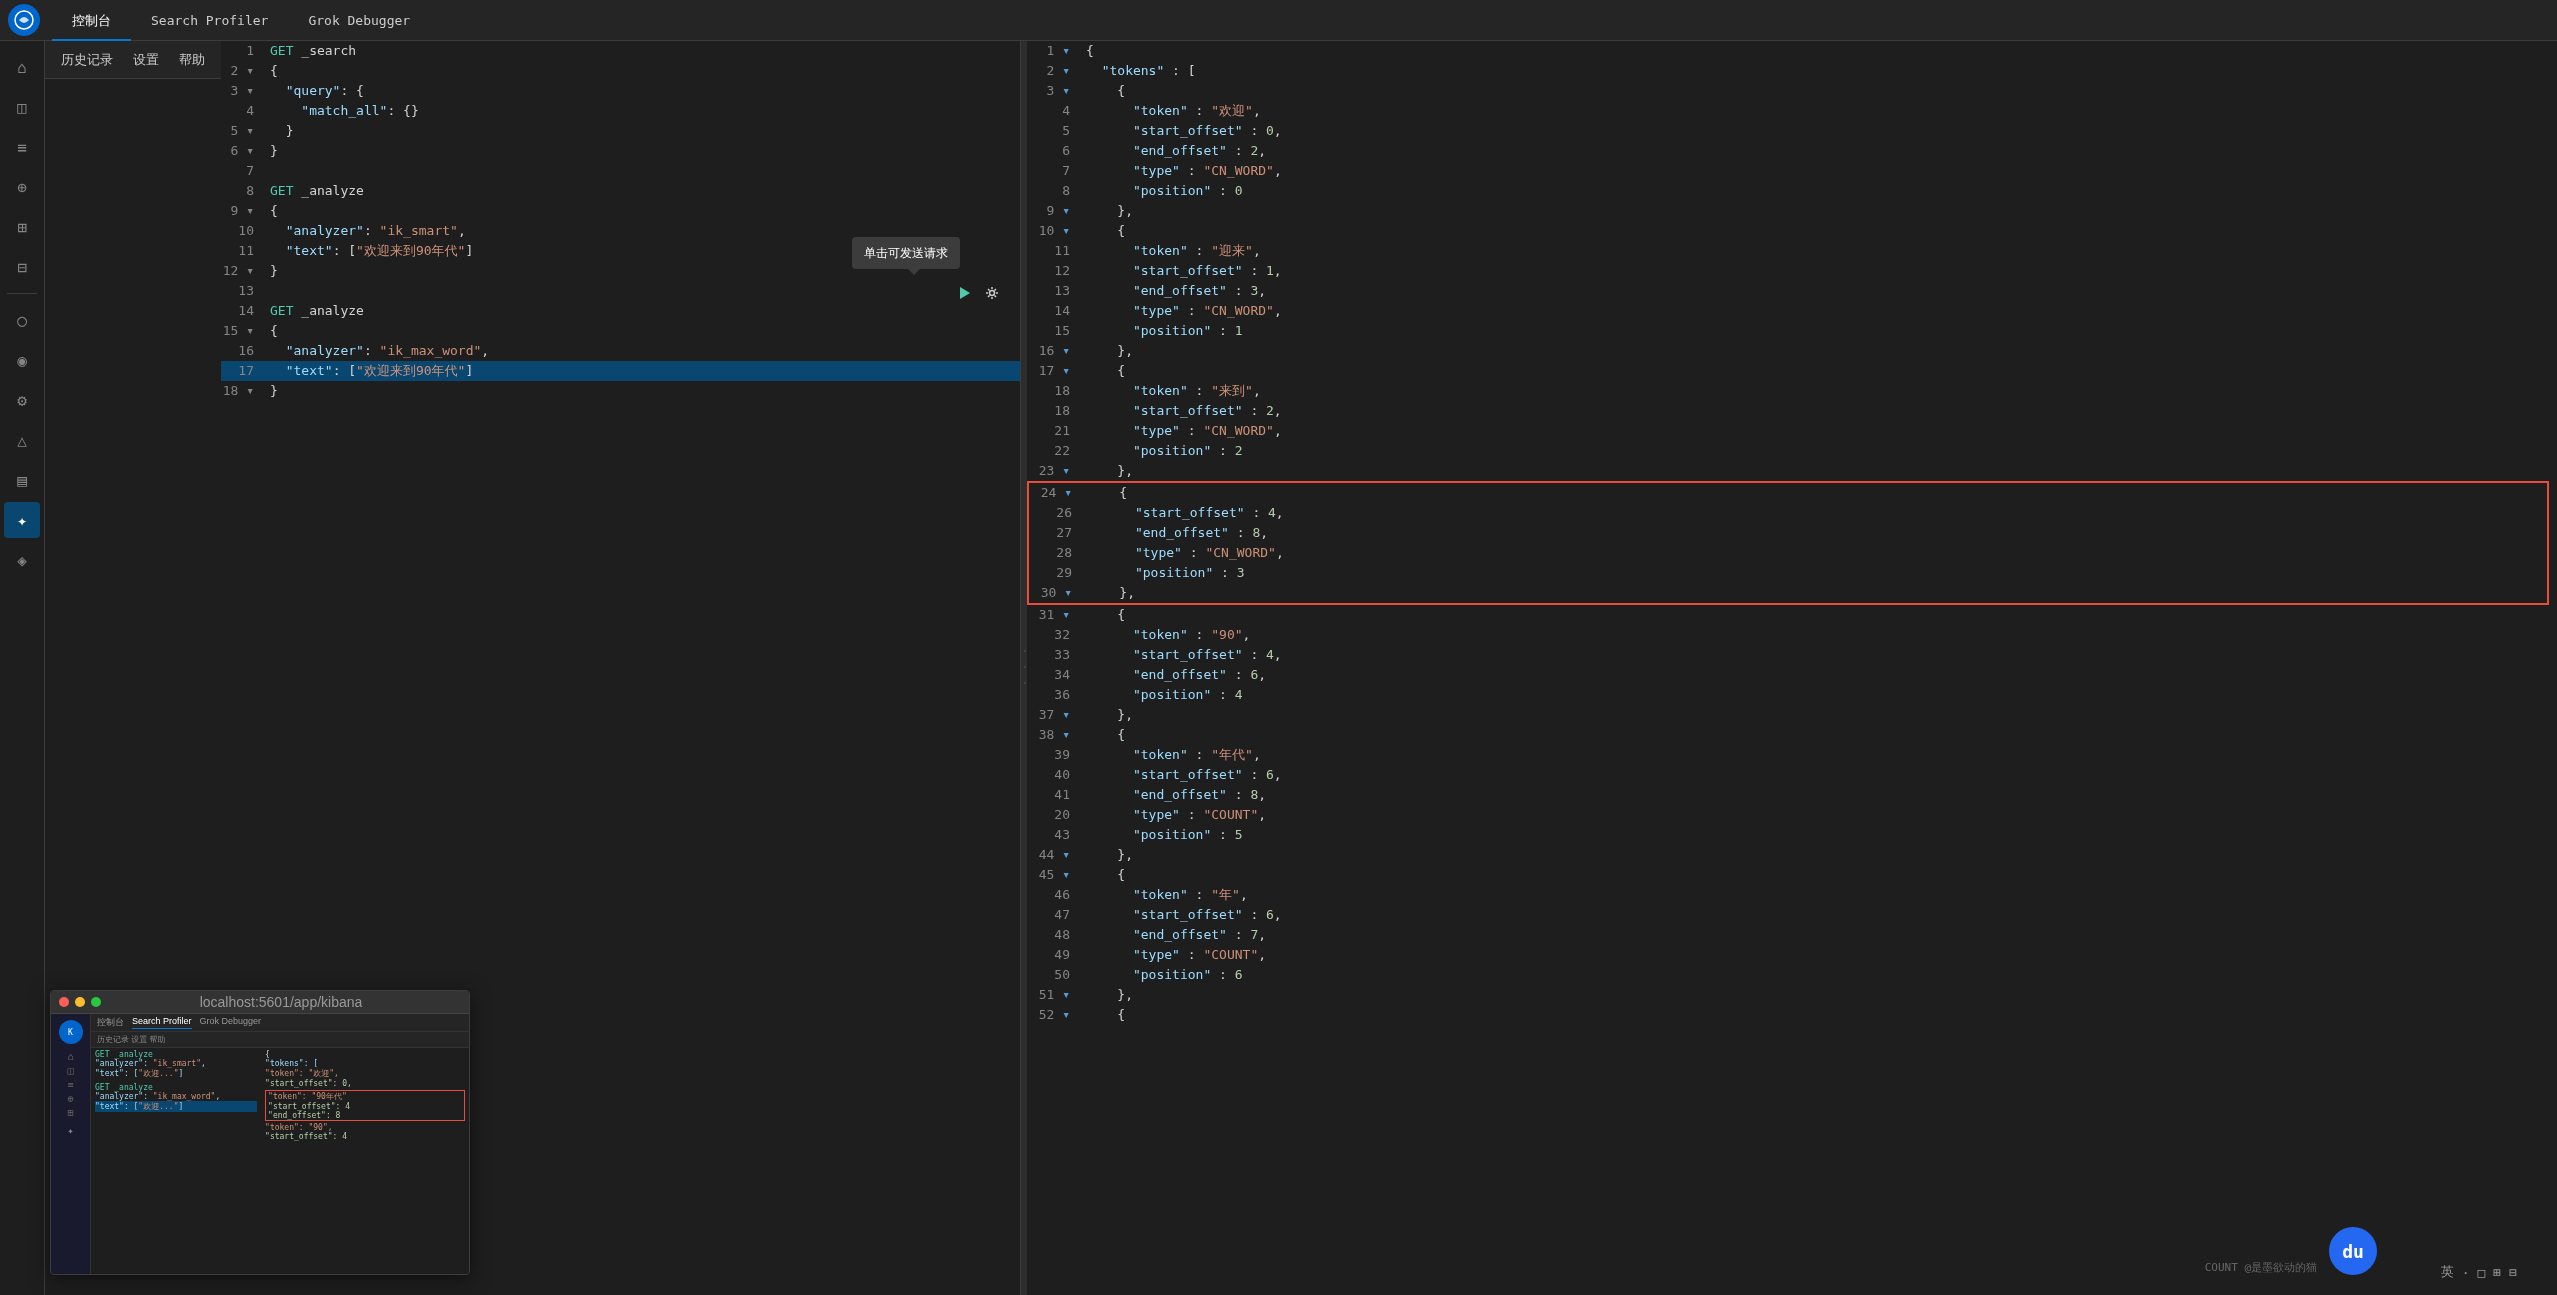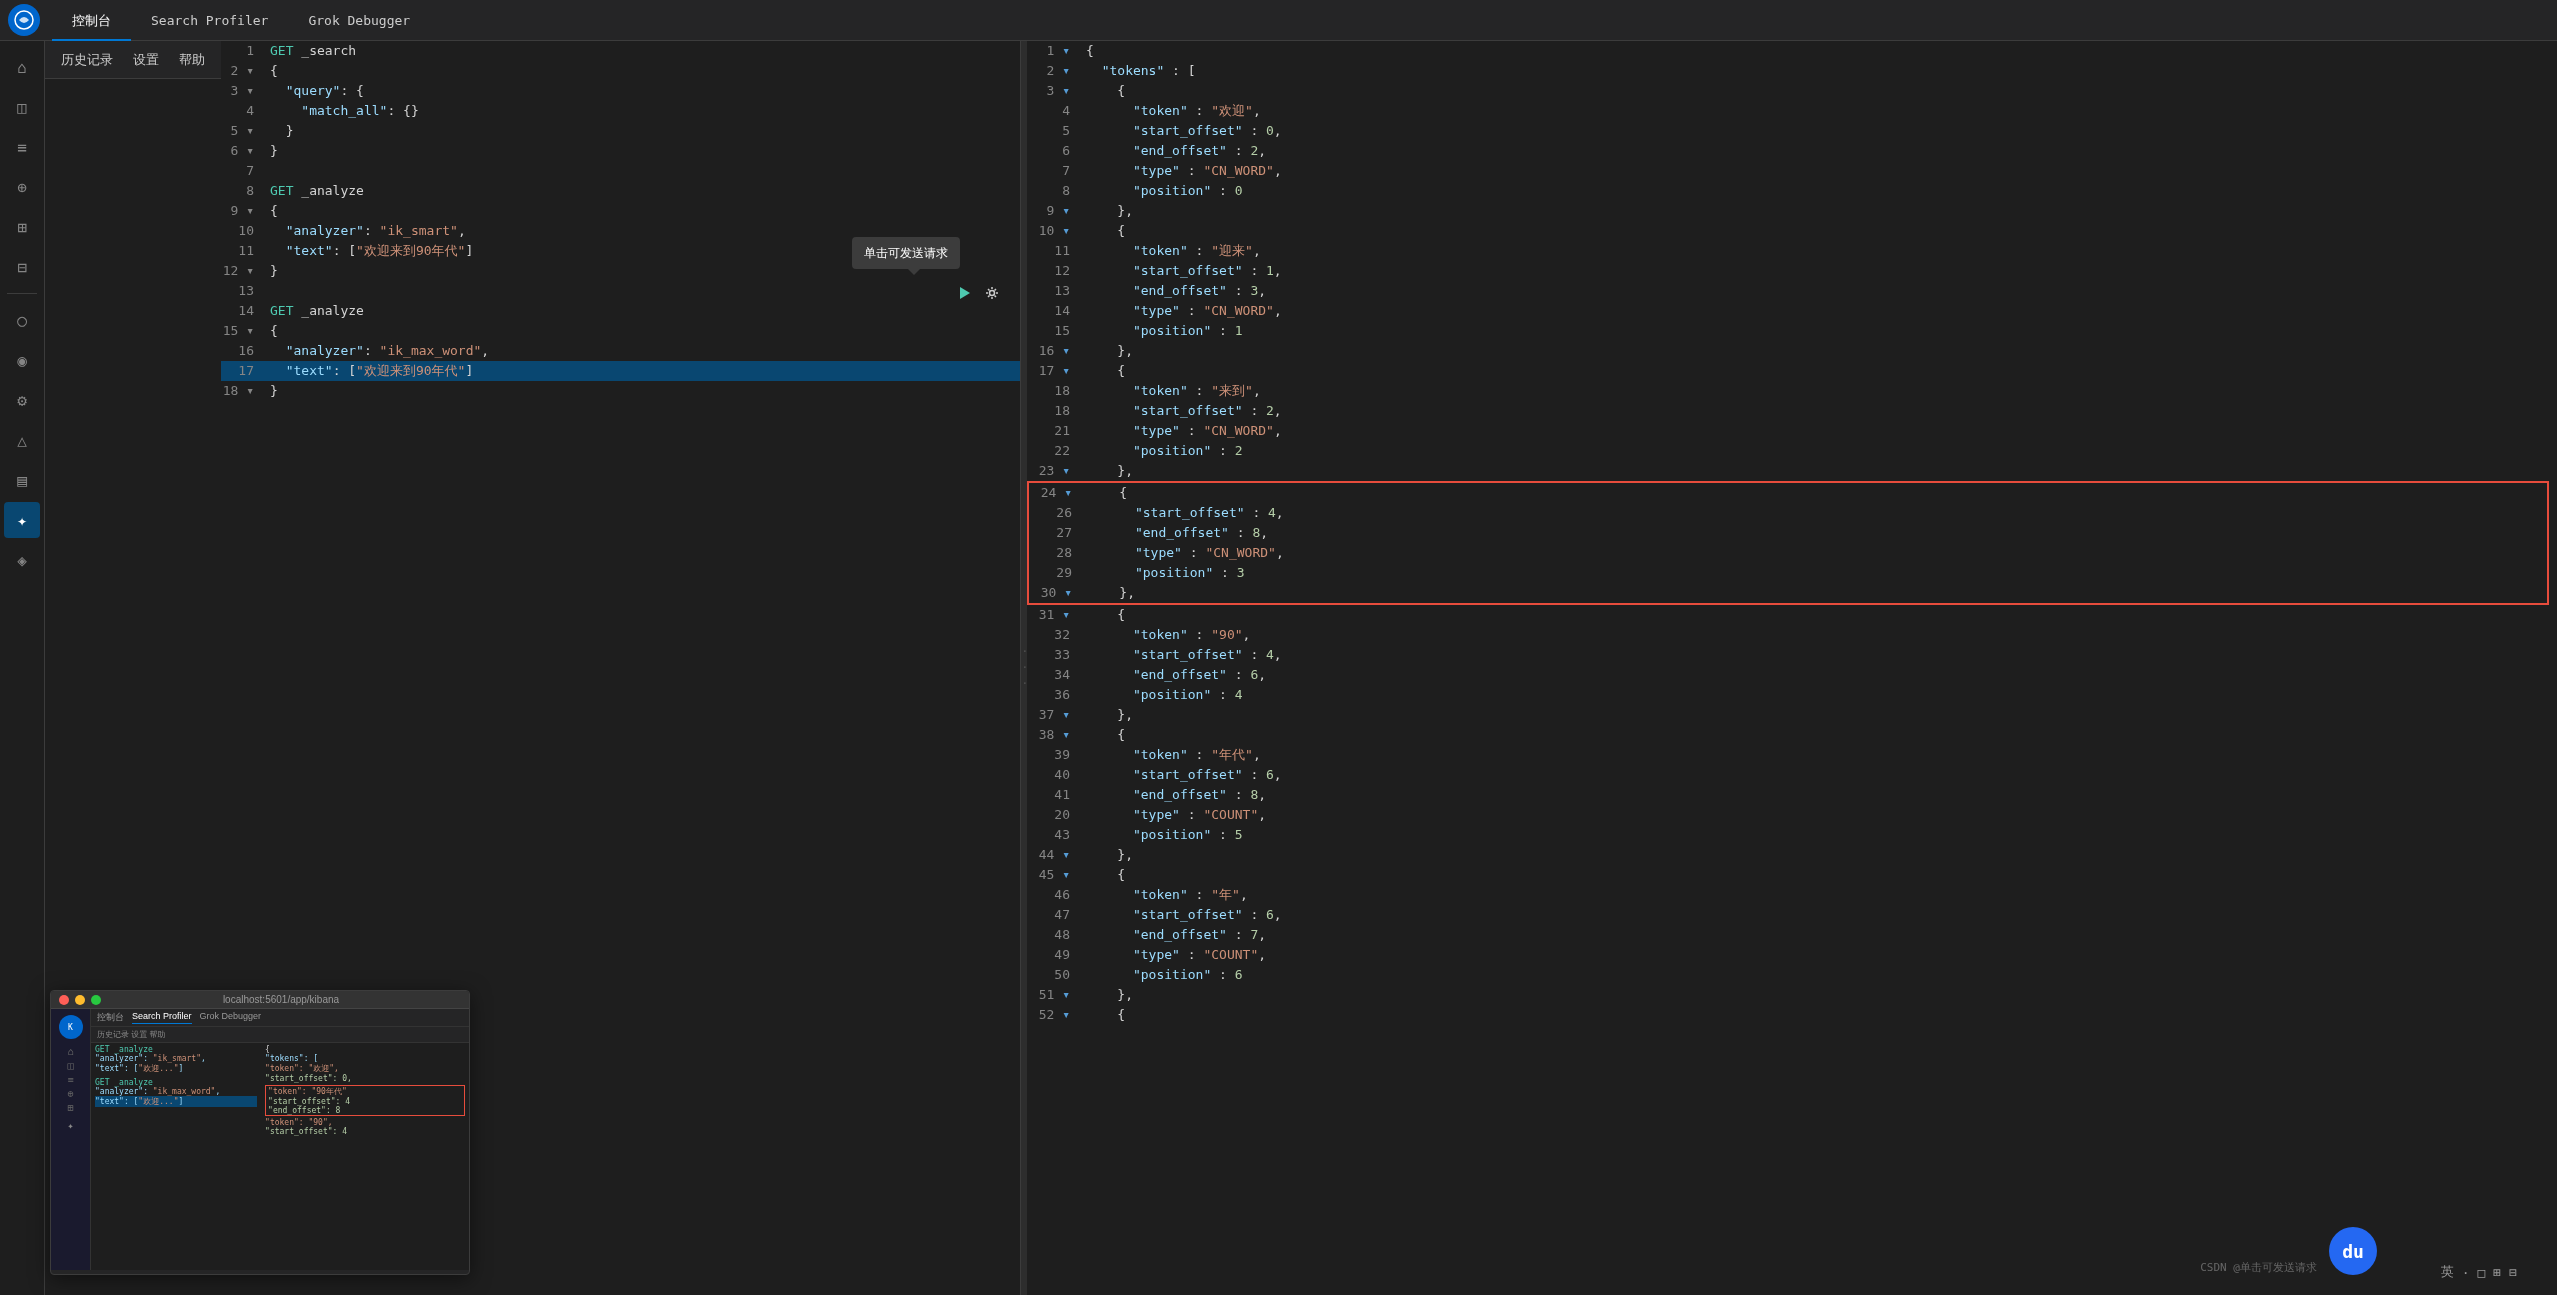--- a/index.html
+++ b/index.html
@@ -637,21 +637,21 @@
   </div>
 </div>
 
 <div class="bottom-thumbnail">
   <div style="background:#333; padding:3px 8px; display:flex; align-items:center; justify-content:space-between; border-bottom:1px solid #444;">
     <div style="display:flex; gap:6px; align-items:center;">
       <div style="width:10px;height:10px;border-radius:50%;background:#ff5f57;"></div>
       <div style="width:10px;height:10px;border-radius:50%;background:#febc2e;"></div>
       <div style="width:10px;height:10px;border-radius:50%;background:#28c840;"></div>
     </div>
-    <div style="color:#999;font-size:10px; font-family:sans-serif;">localhost:5601/app/kibana</div>
+    <div style="color:#999;font-size:14px; font-family:sans-serif;">localhost:5601/app/kibana</div>
     <div></div>
   </div>
   <div style="display:flex; height:calc(100% - 22px);">
 
     <div style="width:40px; background:#1a1a2e; border-right:1px solid #333; display:flex;flex-direction:column;align-items:center;padding-top:6px;gap:3px;">
       <div style="width:24px;height:24px;border-radius:50%;background:#0066cc;display:flex;align-items:center;justify-content:center;color:white;font-size:8px;">K</div>
       <div style="color:#666;font-size:10px;margin-top:4px;">⌂</div>
       <div style="color:#666;font-size:10px;">◫</div>
       <div style="color:#666;font-size:10px;">≡</div>
       <div style="color:#666;font-size:10px;">⊕</div>
@@ -694,21 +694,21 @@
           <div style="color:#ce9178;">    "token": "90",</div>
           <div style="color:#b5cea8;">    "start_offset": 4</div>
         </div>
       </div>
     </div>
   </div>
 </div>
 
 <div class="baidu-logo">du</div>
 
-<div class="watermark-text">CSDN @单击可发送请求</div>
+<div class="watermark-text">COUNT @是墨欲动的猫</div>
 
 <div class="bottom-icons">
   <span class="bottom-icon-item">英</span>
   <span class="bottom-icon-item">·</span>
   <span class="bottom-icon-item">□</span>
   <span class="bottom-icon-item">⊞</span>
   <span class="bottom-icon-item">⊟</span>
 </div>
 
 </body></html>

